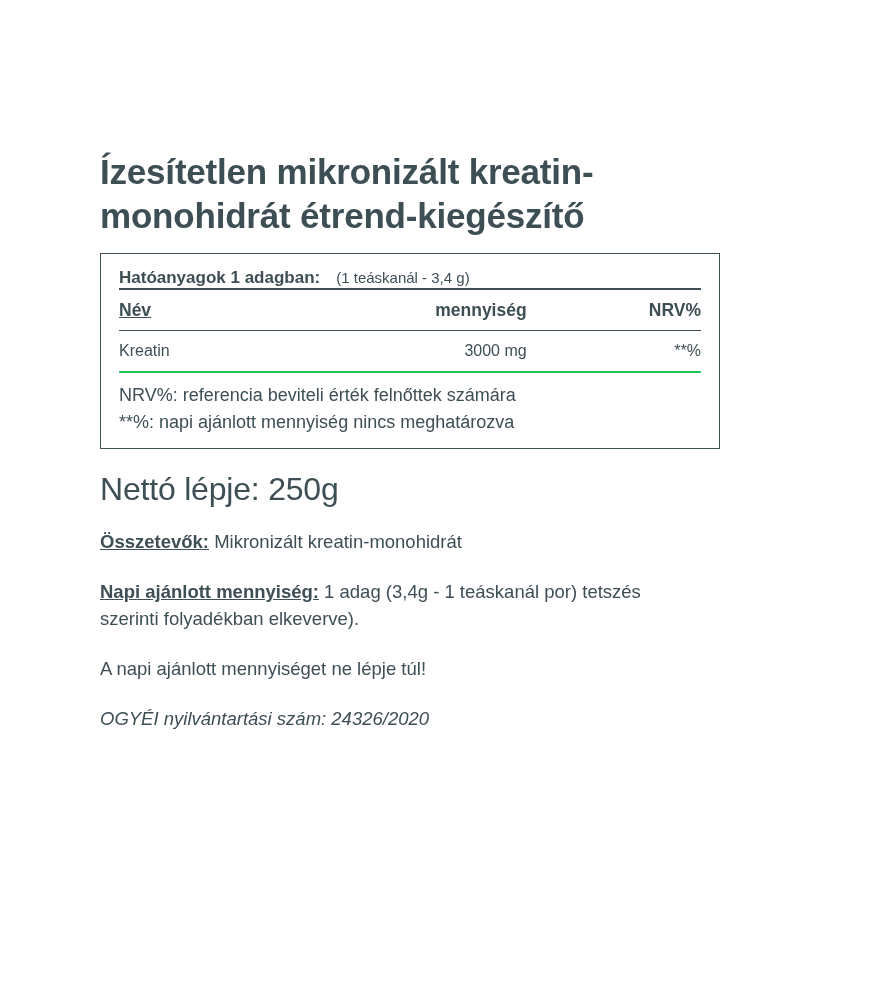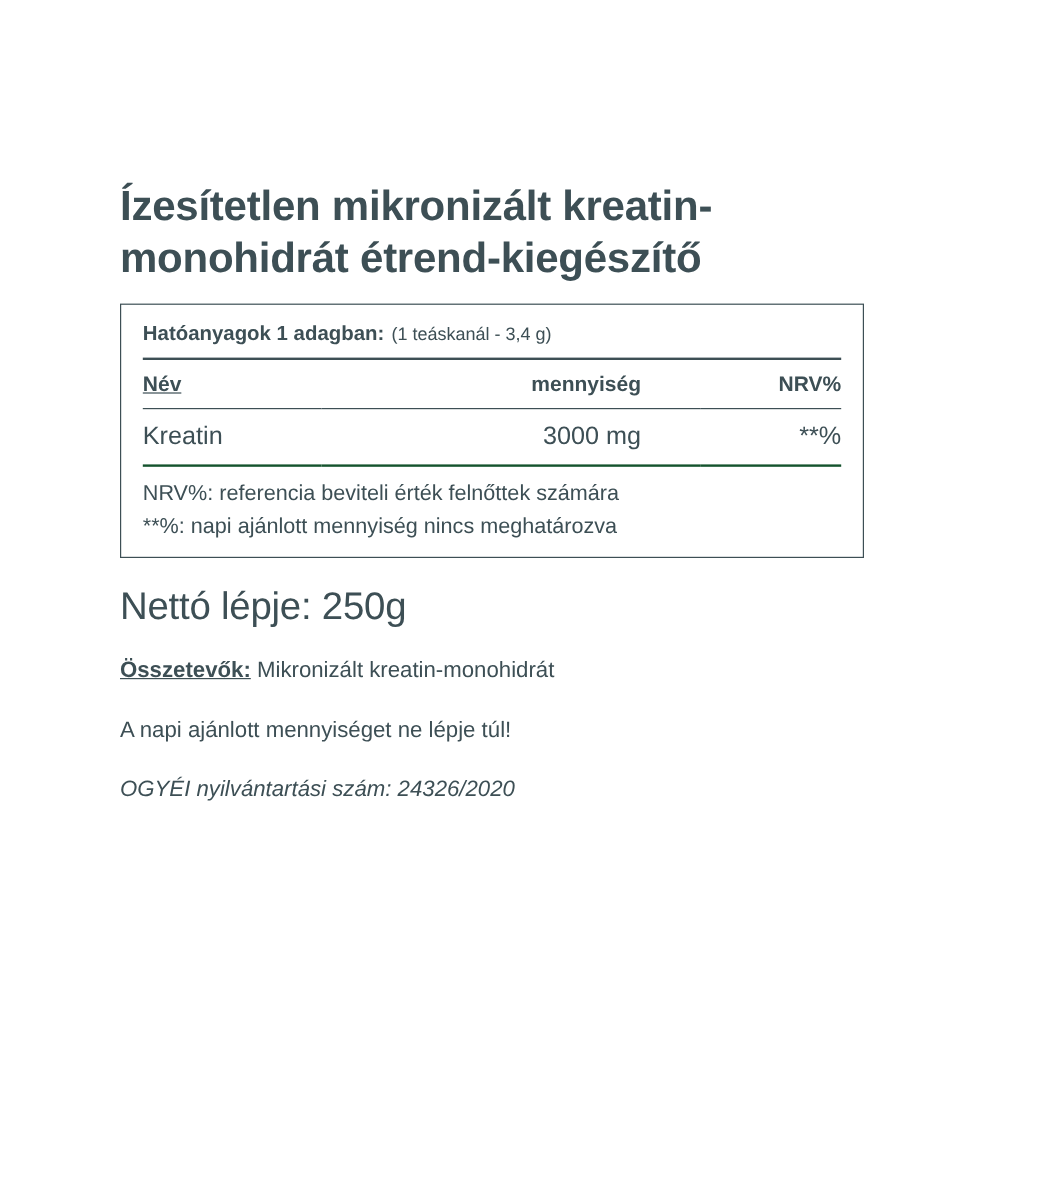--- a/index.html
+++ b/index.html
@@ -35,22 +35,21 @@
   .facts-box {
     border: 1px solid #3d4f55;
     box-sizing: border-box;
     width: 620px;
     padding: 14px 18px 12px 18px;
     margin-bottom: 22px;
   }
   .facts-serving-row {
     display: flex;
     align-items: baseline;
-    gap: 6px;
-    padding-bottom: 10px;
+    gap: 16px;
     border-bottom: 2px solid #3d4f55;
   }
   .facts-serving-label {
     font-size: 17px;
     font-weight: bold;
     color: #3d4f55;
   }
   .facts-serving-value {
     font-size: 15px;
     color: #3d4f55;
@@ -64,24 +63,24 @@
     font-weight: bold;
     color: #3d4f55;
     padding: 10px 0 9px 0;
     border-bottom: 1px solid #3d4f55;
   }
   .facts-table th.col-name { text-align: left; text-decoration: underline; }
   .facts-table th.col-amount { text-align: right; padding-right: 50px; }
   .facts-table th.col-nrv { text-align: right; }
 
   .facts-table td {
-    font-size: 21px;
+    font-size: 16px;
     color: #3d4f55;
     padding: 11px 0 11px 0;
-    border-bottom: 2px solid #14532d;
+    border-bottom: 2px solid #22c55e;
     margin-top: 20px;
   }
   .facts-table td.col-name { text-align: left; }
   .facts-table td.col-amount { text-align: right; padding-right: 50px; }
   .facts-table td.col-nrv { text-align: right; }
 
   .facts-notes {
     padding-top: 9px;
   }
   .facts-note {
@@ -151,18 +150,22 @@
 
   </div>
 
   <div class="net-weight">Nettó lépje: 250g</div>
 
   <p class="para">
     <b>Összetevők:</b>
     <span>Mikronizált kreatin-monohidrát</span>
   </p>
 
+  <p class="para">
+    <b>Napi ajánlott mennyiség:</b>
+    <span>1 adag (3,4g - 1 teáskanál por) tetszés szerinti folyadékban elkeverve).</span>
+  </p>
 
   <p class="para">A napi ajánlott mennyiséget ne lépje túl!</p>
 
   <p class="para italic">OGYÉI nyilvántartási szám: 24326/2020</p>
 
 </div>
 
 </body></html>

